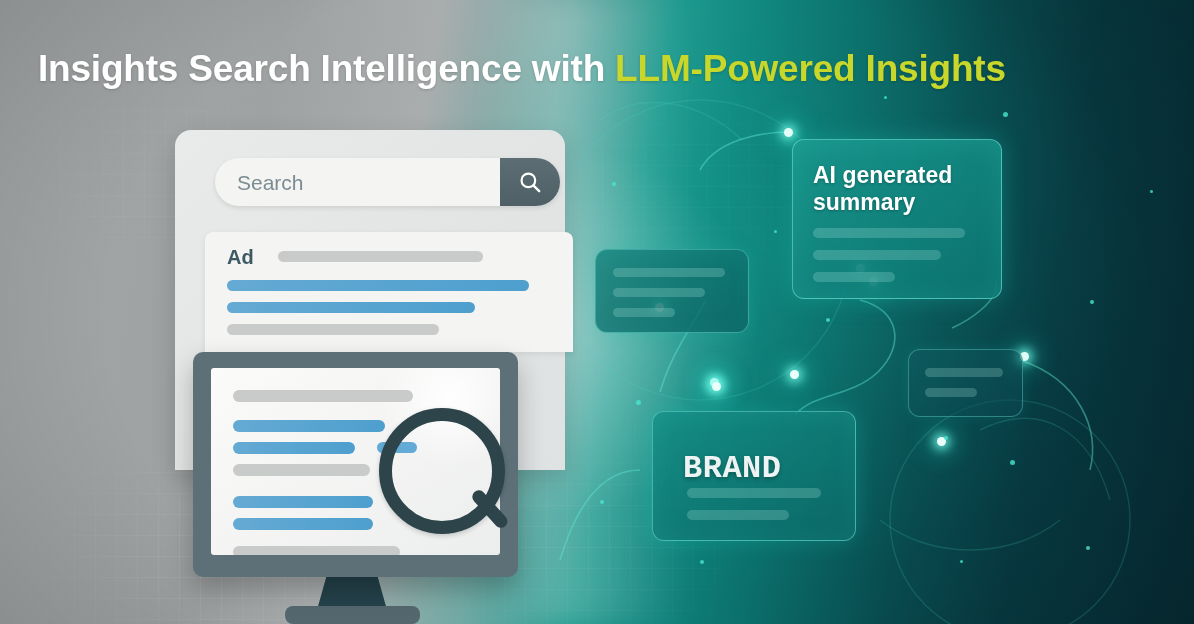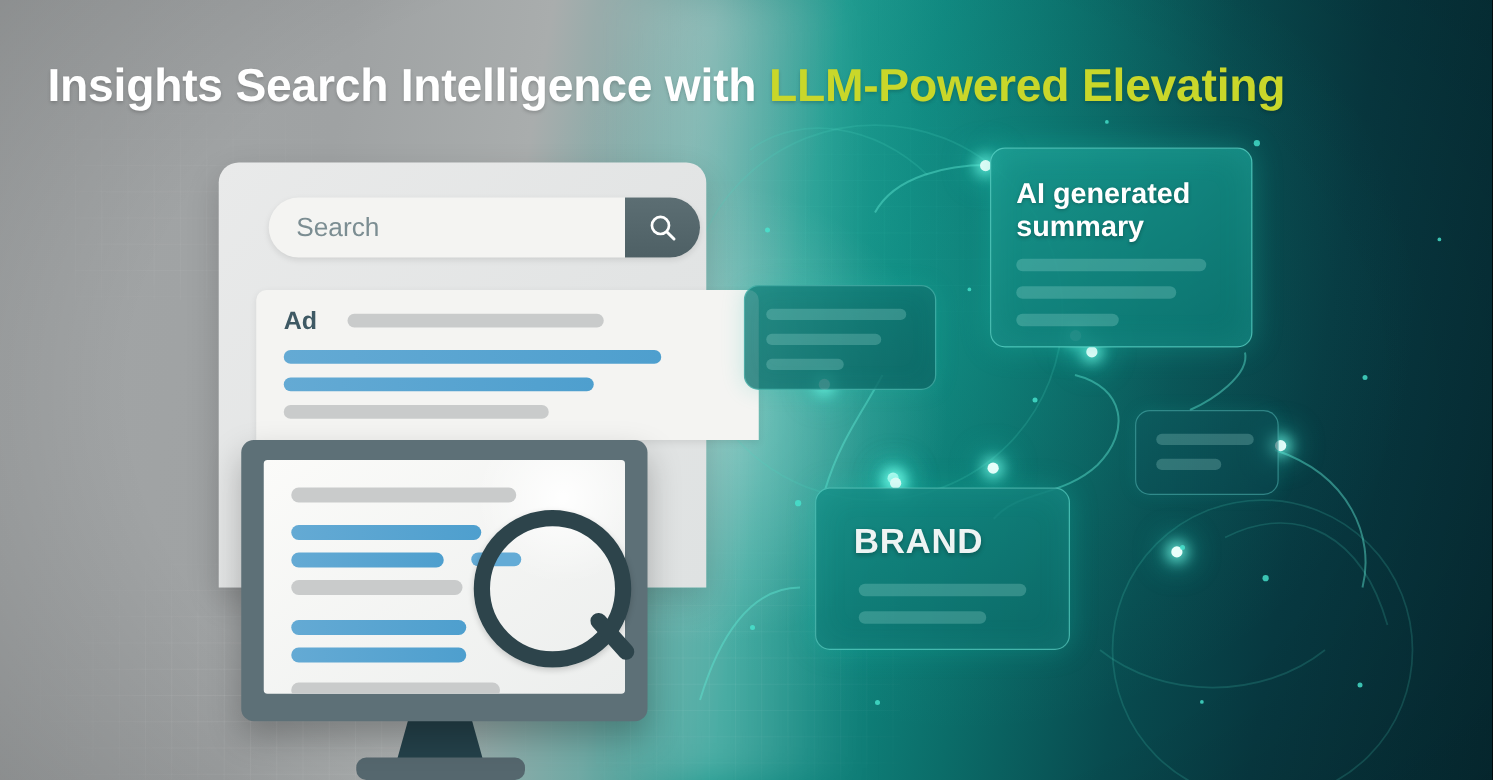--- a/index.html
+++ b/index.html
@@ -57,21 +57,21 @@
     background:linear-gradient(135deg,#e9eaea 0%,#e2e4e4 60%,#dfe2e2 100%);
     border-radius:16px 16px 0 0;
     box-shadow:0 10px 26px rgba(0,0,0,.16);}
   .searchbar{position:absolute;left:215px;top:158px;width:345px;height:48px;
     background:#f4f4f2;border-radius:24px;box-shadow:0 2px 5px rgba(0,0,0,.10);}
   .searchbar .ph{position:absolute;left:22px;top:13px;font-size:21px;color:#7b8d92;}
   .search-btn{position:absolute;right:0;top:0;width:60px;height:48px;
     background:linear-gradient(180deg,#5c6e73,#4e6065);
     border-radius:0 24px 24px 0;display:flex;align-items:center;justify-content:center;}
 
-  .ad-card{position:absolute;left:205px;top:232px;width:402px;height:120px;
+  .ad-card{position:absolute;left:205px;top:232px;width:368px;height:120px;
     background:#f4f4f2;border-radius:8px 8px 0 0;box-shadow:0 2px 6px rgba(0,0,0,.08);}
   .ad-label{position:absolute;left:22px;top:14px;font-size:20px;font-weight:bold;color:#3e5964;}
   .bar{position:absolute;border-radius:6px;}
   .bar.gray{background:#c9cbcb;}
   .bar.blue{background:linear-gradient(90deg,#64aad4,#4e9fce);}
 
   
   .monitor{position:absolute;left:193px;top:352px;width:325px;height:225px;
     background:#5d7077;border-radius:10px;box-shadow:0 12px 26px rgba(0,0,0,.25);}
   .monitor-inner{position:absolute;left:18px;top:16px;right:18px;bottom:22px;
@@ -82,33 +82,33 @@
     clip-path:polygon(14% 0,86% 0,100% 100%,0 100%);}
   .stand-base{position:absolute;left:285px;top:606px;width:135px;height:18px;background:#55676e;border-radius:8px;}
 
   
   .mag-ring{position:absolute;left:379px;top:408px;width:100px;height:100px;
     border:13px solid #2d444b;border-radius:50%;box-shadow:0 2px 5px rgba(0,0,0,.18);}
   .mag-handle{position:absolute;left:468px;top:492px;width:13px;height:46px;background:#2d444b;
     border-radius:7px;transform:rotate(-42deg);transform-origin:top center;}
 
   
-  .card{position:absolute;border-radius:12px;}
+  .card{position:absolute;border-radius:12px;margin-top:21px;}
   .card-ai{left:792px;top:118px;width:208px;height:158px;
     background:linear-gradient(150deg,rgba(24,150,140,.92),rgba(12,116,112,.92));
     border:1px solid rgba(120,240,225,.55);
     box-shadow:0 0 24px rgba(25,200,180,.30), inset 0 0 28px rgba(80,230,215,.12);}
   .card-ai .ttl{position:absolute;left:20px;top:22px;width:180px;font-size:23px;font-weight:bold;
     color:#fff;line-height:1.18;text-shadow:0 1px 3px rgba(0,0,0,.28);}
   .card-brand{left:652px;top:390px;width:202px;height:128px;
     background:linear-gradient(150deg,rgba(20,140,132,.88),rgba(11,104,102,.88));
     border:1px solid rgba(120,240,225,.50);
     box-shadow:0 0 22px rgba(25,200,180,.26), inset 0 0 26px rgba(80,230,215,.10);}
-  .card-brand .ttl{position:absolute;left:30px;top:26px;font-size:28px;font-weight:bold;color:#eef4f3;
-    letter-spacing:.5px;text-shadow:0 2px 4px rgba(0,0,0,.30);}
+  .card-brand .ttl{position:absolute;left:30px;top:38px;font-size:32px;font-weight:bold;color:#eef4f3;
+    letter-spacing:.5px;text-shadow:0 2px 4px rgba(0,0,0,.30);font-family:Liberation Mono, monospace;}
   .card-mid{left:595px;top:228px;width:152px;height:82px;
     background:linear-gradient(150deg,rgba(17,126,120,.80),rgba(10,96,95,.80));
     border:1px solid rgba(110,225,212,.45);
     box-shadow:0 0 18px rgba(25,190,172,.20), inset 0 0 22px rgba(80,230,215,.08);}
   .card-small{left:908px;top:328px;width:113px;height:66px;
     background:linear-gradient(150deg,rgba(14,92,96,.55),rgba(9,70,78,.55));
     border:1px solid rgba(95,205,200,.45);
     box-shadow:0 0 14px rgba(25,180,170,.16);}
   .cbar{position:absolute;border-radius:5px;background:rgba(190,245,238,.22);}
 
@@ -169,21 +169,21 @@
   <div class="dot" style="left:1003px;top:112px;width:5px;height:5px;"></div>
   <div class="dot" style="left:1090px;top:300px;width:4px;height:4px;"></div>
   <div class="dot" style="left:1150px;top:190px;width:3px;height:3px;"></div>
   <div class="dot" style="left:1010px;top:460px;width:5px;height:5px;"></div>
   <div class="dot" style="left:1086px;top:546px;width:4px;height:4px;"></div>
   <div class="dot" style="left:600px;top:500px;width:4px;height:4px;"></div>
   <div class="dot" style="left:884px;top:96px;width:3px;height:3px;"></div>
   <div class="dot" style="left:700px;top:560px;width:4px;height:4px;"></div>
   <div class="dot" style="left:960px;top:560px;width:3px;height:3px;"></div>
 
-  <div class="title"><span>Insights Search Intelligence with </span><span class="hl">LLM-Powered Elevating</span></div>
+  <div class="title"><span>Insights Search Intelligence with </span><span class="hl">LLM-Powered Insights</span></div>
 
   <div class="serp-panel"></div>
 
   <div class="searchbar">
     <div class="ph">Search</div>
     <div class="search-btn">
       <svg width="26" height="26" viewBox="0 0 24 24">
         <circle cx="10.5" cy="10.5" r="6.3" fill="none" stroke="#fff" stroke-width="2"></circle>
         <line x1="15.3" y1="15.3" x2="20.5" y2="20.5" stroke="#fff" stroke-width="2.2" stroke-linecap="round"></line>
       </svg>

